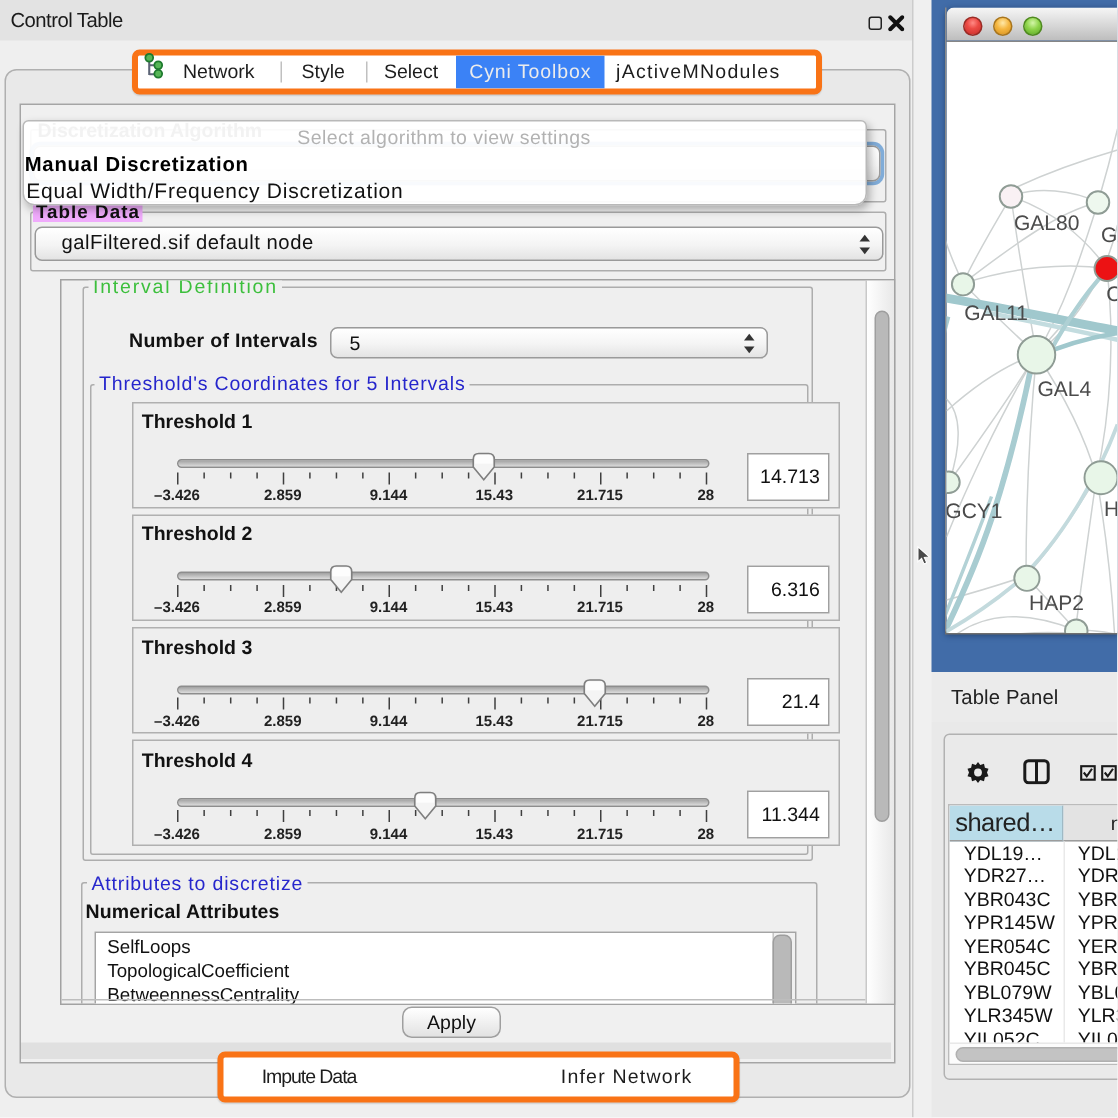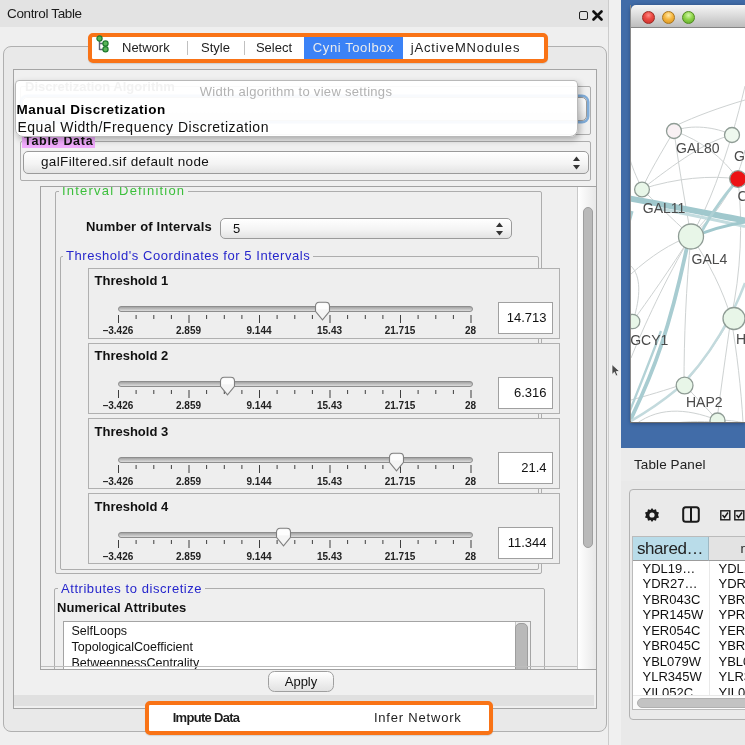--- a/index.html
+++ b/index.html
@@ -100,21 +100,21 @@
   <div class="combo" style="left:23px;top:151px;width:564px;height:21px;">
     <span style="position:absolute;left:17px;top:-1.5px;line-height:21px;font-size:13.5px;letter-spacing:0.35px;color:#111;">galFiltered.sif default node</span>
     <svg class="ar" viewBox="0 0 9 14">
         <path d="M4.5,0.5 L8,5 L1,5 Z" fill="#333"></path>
         <path d="M4.5,13.5 L8,9 L1,9 Z" fill="#333"></path>
       </svg>
   </div>
 
   <div class="abs" style="left:14.5px;top:80px;width:561px;height:55px;background:rgba(255,255,255,0.94);
        border:1px solid #b9b9b9;border-radius:4px 4px 8px 8px;box-shadow:2px 3px 6px rgba(0,0,0,0.28);">
-    <div style="position:absolute;left:0;right:0;top:2.5px;text-align:center;font-size:13px;letter-spacing:0.3px;color:#b2b2b2;">Width algorithm to view settings</div>
+    <div style="position:absolute;left:0;right:0;top:2.5px;text-align:center;font-size:13px;letter-spacing:0.3px;color:#b2b2b2;">Select algorithm to view settings</div>
     <div style="position:absolute;left:1px;top:20.5px;font-size:13.5px;letter-spacing:0.5px;font-weight:bold;color:#000;">Manual Discretization</div>
     <div style="position:absolute;left:2px;top:37.5px;font-size:14px;letter-spacing:0.5px;color:#111;">Equal Width/Frequency Discretization</div>
   </div>
 
   <div class="abs" style="left:40px;top:186px;width:555px;height:482px;border:1px solid #a2a2a2;background:#efefef;overflow:hidden;">
 
     <div class="grp" style="left:14px;top:3.5px;width:485px;height:381px;"></div>
     <div class="grplab" style="left:18px;top:-3px;color:#3cbf3c;background:#efefef;letter-spacing:1.2px;">Interval Definition</div>
 
     <div class="abs" style="left:45px;top:31.5px;font-size:13px;letter-spacing:0.2px;font-weight:bold;color:#111;">Number of Intervals</div>
@@ -212,21 +212,21 @@
     <div class="abs" style="left:0;top:479px;width:536px;height:1px;background:#bdbdbd;"></div>
 
     <div class="abs" style="left:536px;top:0;width:18px;height:482px;background:linear-gradient(90deg,#ffffff,#e8e8e8);border-left:1px solid #c9c9c9;"></div>
     <div class="abs" style="left:542px;top:20px;width:7.5px;height:339px;background:#b9b9b9;border:1px solid #9e9e9e;border-radius:6px;"></div>
   </div>
 
   <div class="abs" style="left:268px;top:671px;width:64px;height:18.5px;border:1px solid #9f9f9f;border-radius:6.5px;
        background:linear-gradient(180deg,#ffffff,#e2e2e2);text-align:center;line-height:19px;font-size:13px;color:#111;">Apply</div>
 
   <div class="abs tabbar" style="left:144.5px;top:701px;width:324px;height:26px;">
-    <div class="tab" style="left:0;width:98px;line-height:26px;letter-spacing:-0.7px;text-indent:17px;font-weight:bold;">Impute Data</div>
+    <div class="tab" style="left:0;width:98px;line-height:26px;letter-spacing:-0.7px;text-indent:17px;">Impute Data</div>
     <div class="tab" style="left:214.5px;width:109.5px;line-height:26px;letter-spacing:0.8px;">Infer Network</div>
   </div>
 
   <div class="abs" style="left:607.5px;top:0;width:13px;height:745px;background:#f0f0f0;border-left:1px solid #cccccc;"></div>
   <svg class="abs" style="left:611px;top:364px;" width="10" height="13" viewBox="0 0 10 13">
     <path d="M1,0.5 L1,10.5 L3.4,8.2 L5,12 L6.8,11.2 L5.2,7.6 L8.5,7.3 Z" fill="#4a4a4a" stroke="#fff" stroke-width="0.7"></path>
   </svg>
 
   <div class="abs" style="left:620.5px;top:0;width:124.5px;height:447.5px;background:#416ca8;"></div>
 

